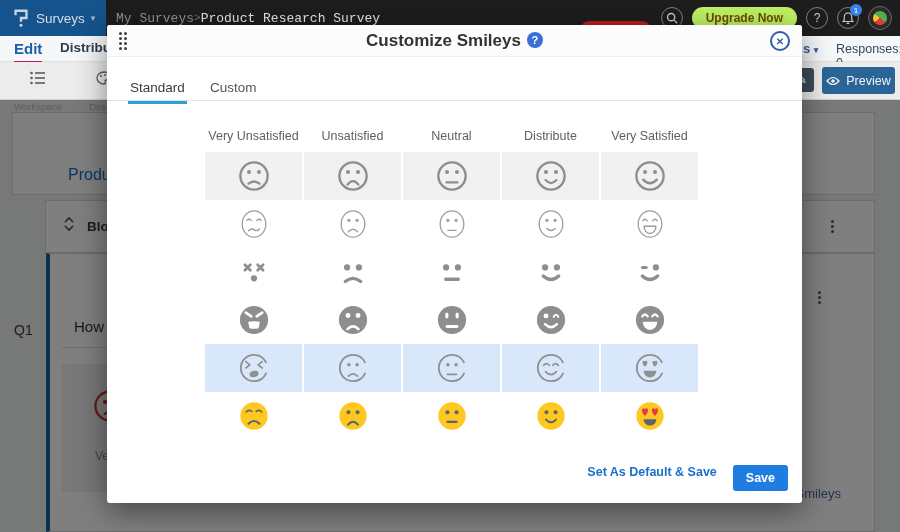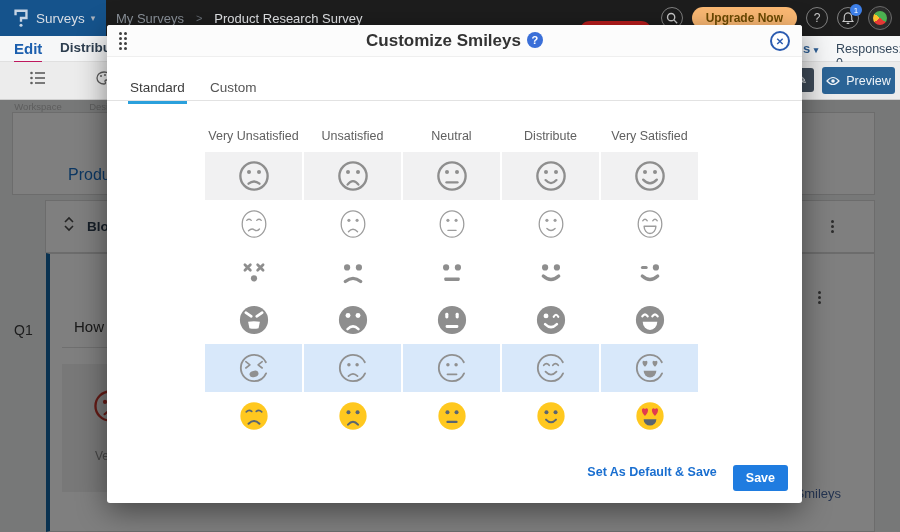--- a/index.html
+++ b/index.html
@@ -4,28 +4,28 @@
 <style>
   * { margin:0; padding:0; box-sizing:border-box; }
   html,body { width:900px; height:532px; overflow:hidden; }
   body { font-family:"Liberation Sans", sans-serif; position:relative; background:#f1f1f1; }
 
   
   .topbar { position:absolute; left:0; top:0; width:900px; height:36px; background:#1d1d1d; z-index:3; }
   .logobox { position:absolute; left:0; top:0; width:106px; height:36px; background:#15538c; display:flex; align-items:center; gap:6px; padding-left:12px; cursor:pointer; }
   .logobox .prod { color:#d9dee5; font-size:13.5px; }
   .caret { font-size:9px; color:#aab3bd; }
-  .crumb { position:absolute; left:116px; top:0; height:36px; display:flex; align-items:center; gap:12px; font-size:13px; }
+  .crumb { position:absolute; left:116px; top:0; height:36px; display:flex; align-items:center; gap:0; font-size:13px;font-family:Liberation Mono, monospace; }
   .crumb .c1 { color:#8d949c; }
   .crumb .sep { color:#6e757d; font-size:11px; }
   .crumb .c2 { color:#e4e6e9; }
   .tb-right { position:absolute; right:8px; top:0; height:36px; display:flex; align-items:center; gap:9px; }
   .pill { height:22px; border:4px solid #b91c1c; border-radius:11px; color:#bfc3c8; font-size:12px; display:flex; align-items:center; gap:6px; padding:0 10px; cursor:pointer;margin-top:28px; }
   .circ { width:22px; height:22px; border:1px solid #808080; border-radius:50%; display:flex; align-items:center; justify-content:center; color:#c9c9c9; font-size:12px; cursor:pointer; position:relative; }
-  .upgrade { height:22px; border-radius:11px; background:#fdba74; color:#6e4b00; font-weight:bold; font-size:12px; padding:0 14px; display:flex; align-items:center; cursor:pointer; }
+  .upgrade { height:22px; border-radius:11px; background:#bef264; color:#6e4b00; font-weight:bold; font-size:12px; padding:0 14px; display:flex; align-items:center; cursor:pointer; }
   .badge { position:absolute; top:-4px; right:-4px; width:12px; height:12px; border-radius:50%; background:#3d7fe8; color:#fff; font-size:8px; display:flex; align-items:center; justify-content:center; }
   .avatar { width:24px; height:24px; border-radius:50%; background:#2b2b2b; border:1px solid #6a6a6a; display:flex; align-items:center; justify-content:center; cursor:pointer; }
   .avatar .swirl { width:14px; height:14px; border-radius:50%; background:conic-gradient(#4caf50 0 35%, #e53935 35% 65%, #fbc02d 65% 85%, #4caf50 85% 100%); }
 
   
   .navrow { position:absolute; left:0; top:36px; width:900px; height:26px; background:#f6f7f8; border-bottom:1px solid #e0e0e0; z-index:2; }
   .tab-edit { position:absolute; left:14px; top:4px; font-size:15px; font-weight:bold; color:#1c5fae; cursor:pointer; padding-bottom:4px; border-bottom:2px solid #be185d; }
   .tab-dist { position:absolute; left:60px; top:4px; font-size:13.5px; font-weight:bold; color:#2e3f50; cursor:pointer; }
   .nav-frag { position:absolute; left:803px; top:5px; font-size:13px; font-weight:bold; color:#2e5f95; cursor:pointer; }
   .responses { position:absolute; left:836px; top:6px; font-size:12.5px; color:#33475b; }

